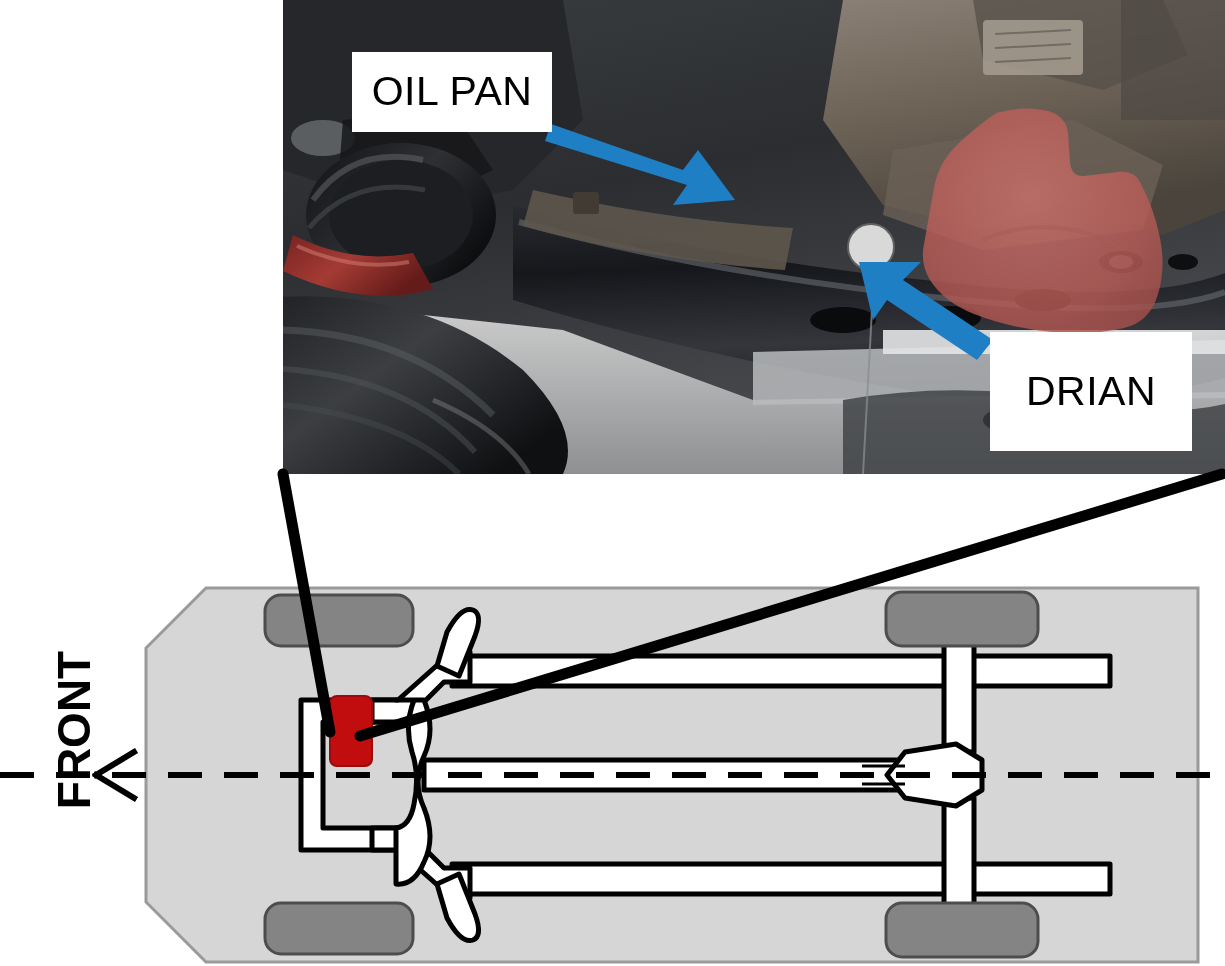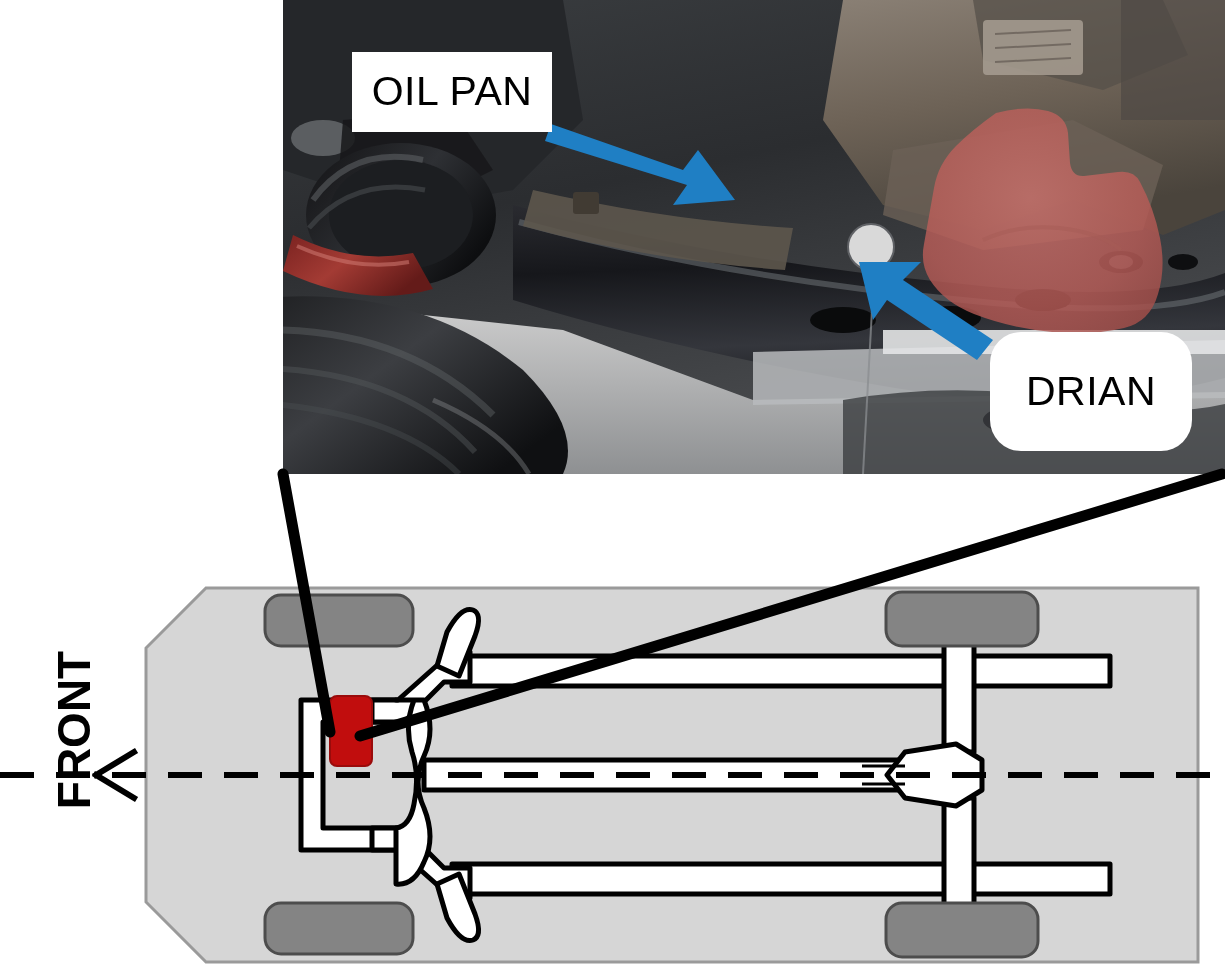--- a/index.html
+++ b/index.html
@@ -10,21 +10,21 @@
 
   
   .photo-wrap{position:absolute;left:283px;top:0;width:942px;height:474px;overflow:hidden;}
   .photo-svg{position:absolute;left:0;top:0;width:942px;height:474px;}
 
   
   .callout{position:absolute;background:#ffffff;display:flex;align-items:center;
            justify-content:center;color:#000;line-height:1.12;text-align:center;}
   #callout-oilpan{left:352px;top:52px;width:200px;height:80px;font-size:41px;letter-spacing:.5px;}
   #callout-drainbolt{left:990px;top:332px;width:202px;height:119px;font-size:41px;
-                     flex-direction:column;letter-spacing:.5px;border-radius:31px;}
+                     flex-direction:column;letter-spacing:.5px;}
   #callout-drainbolt span{display:block;}
 
   
   #front-label{position:absolute;left:-6px;top:700px;width:160px;height:60px;
                display:flex;align-items:center;justify-content:center;
                transform:rotate(-90deg);transform-origin:center center;
                font-size:46px;font-weight:bold;letter-spacing:0px;color:#000;}
 
   
   #diagram{position:absolute;left:0;top:470px;width:1225px;height:496px;}

